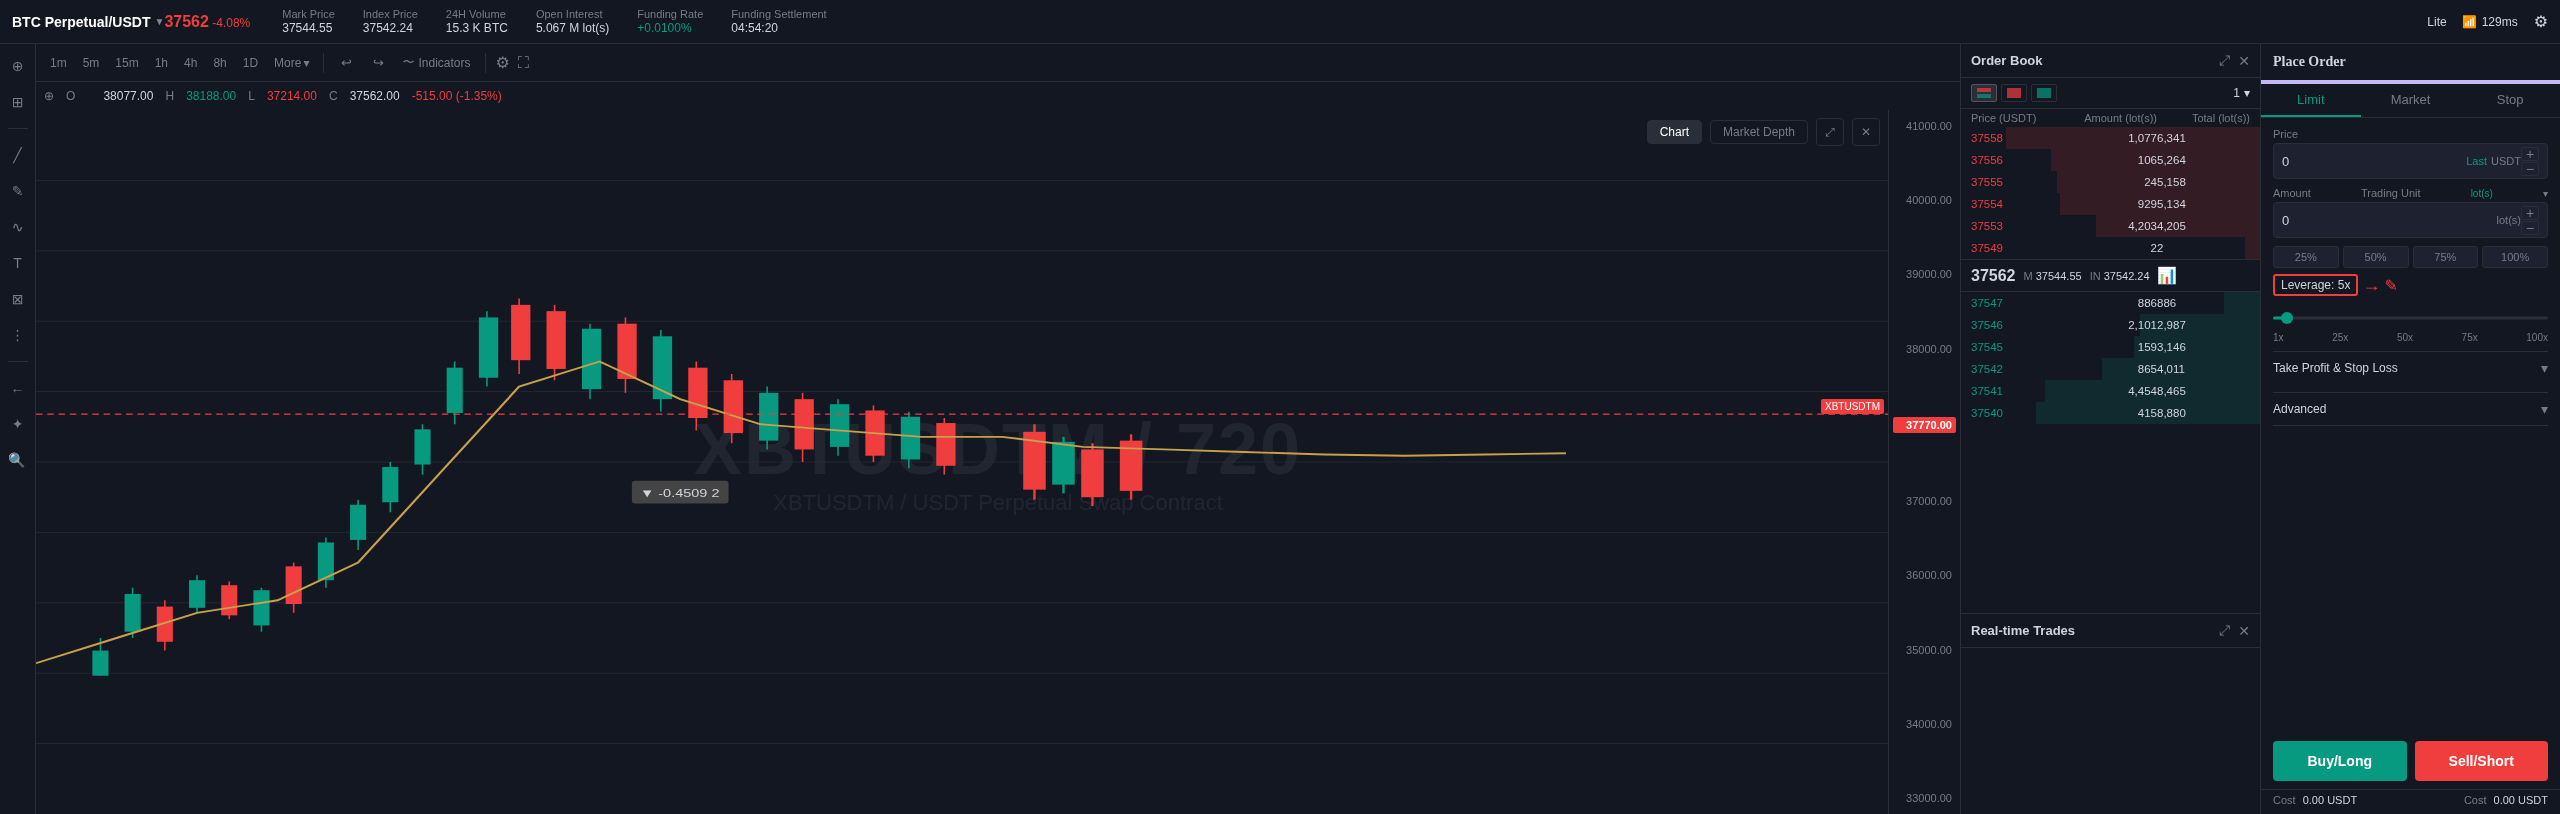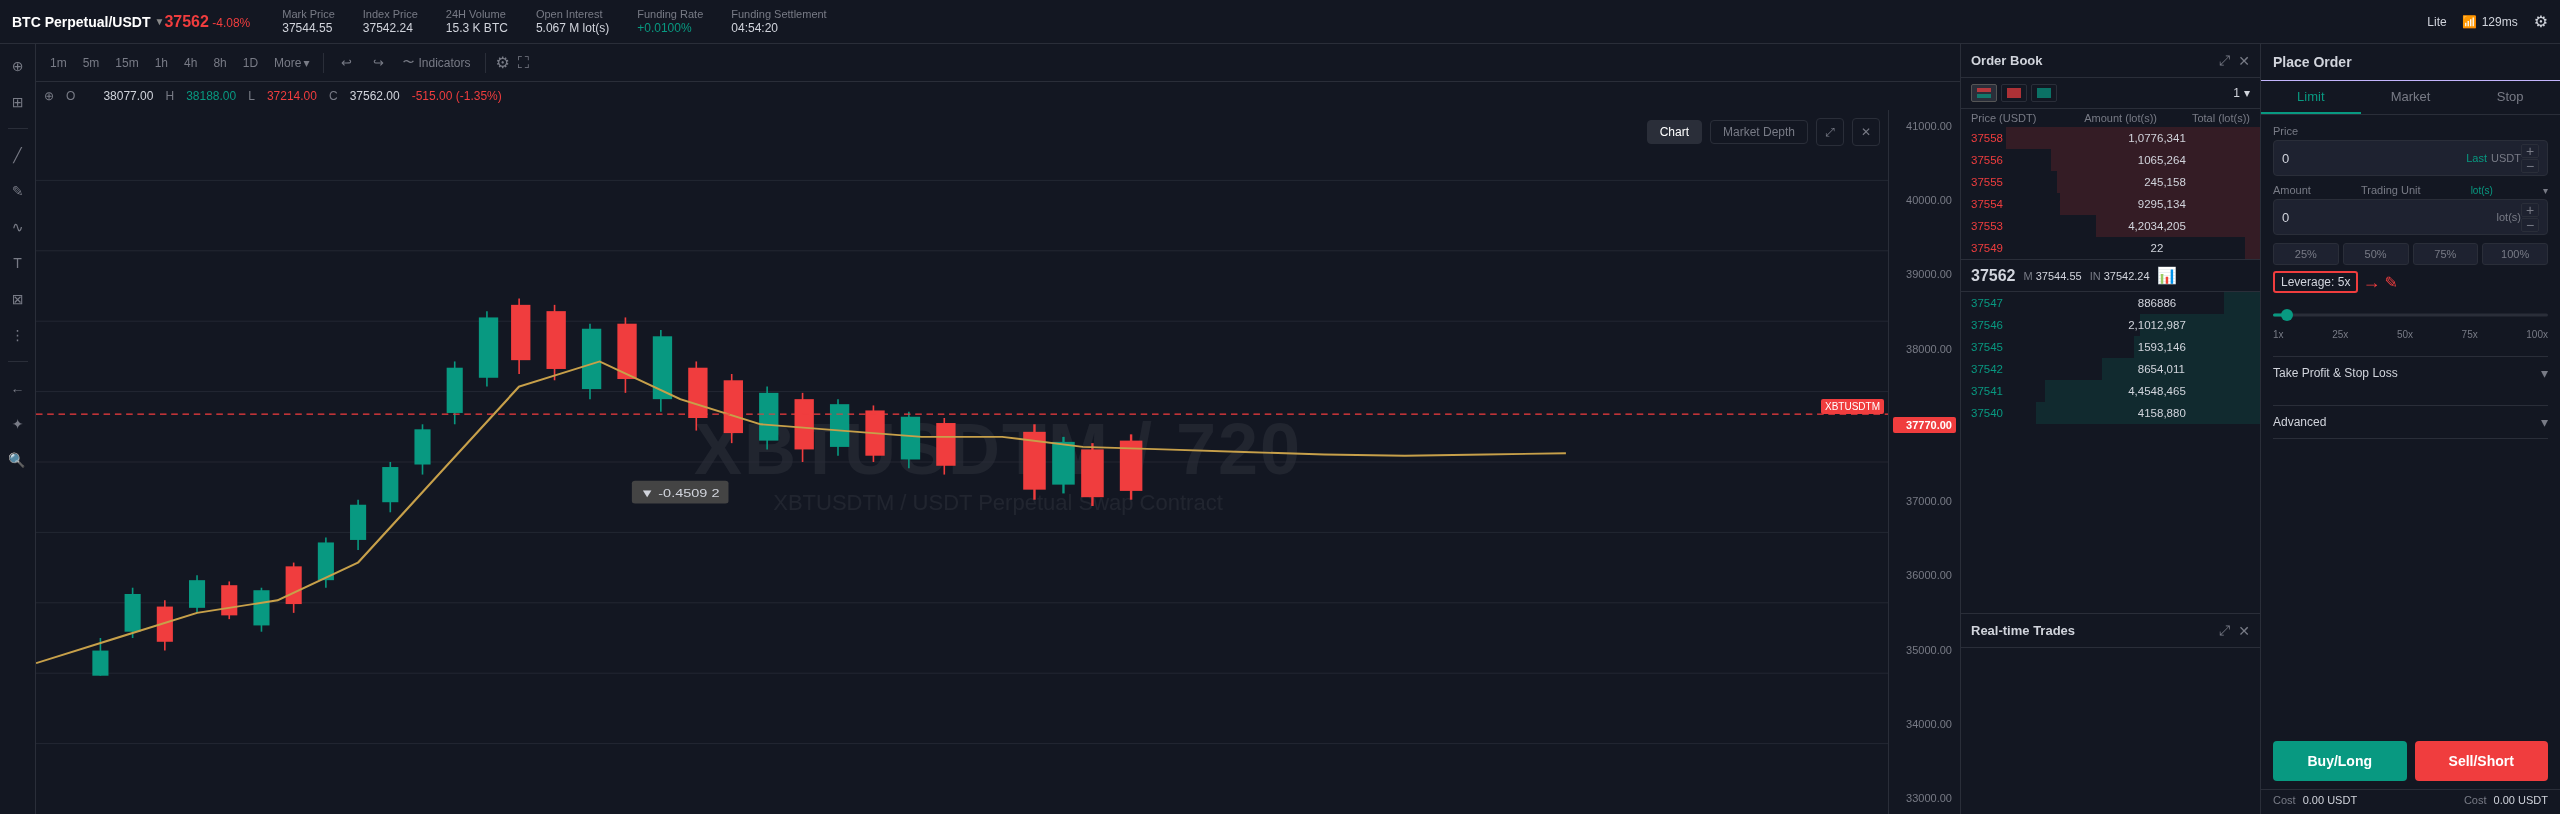--- a/index.html
+++ b/index.html
@@ -460,22 +460,23 @@
       border-left: 1px solid #2a2e39;
       display: flex;
       flex-direction: column;
       overflow: hidden;
       flex-shrink: 0;
     }
     .po-header {
       display: flex;
       align-items: center;
       padding: 10px 12px;
-      border-bottom: 1px solid #c4b5fd;
-      flex-shrink: 0;
+      border-bottom: 4px solid #c4b5fd;
+      flex-shrink: 0;
+      font-family: Liberation Serif, serif;
     }
     .po-title {
       font-size: 14px;
       font-weight: 600;
       color: #d1d4dc;
     }
 
     .po-tabs {
       display: flex;
       border-bottom: 1px solid #2a2e39;
@@ -625,21 +626,20 @@
     }
 
     
     .po-section-row {
       display: flex;
       align-items: center;
       justify-content: space-between;
       padding: 8px 0;
       border-top: 1px solid #2a2e39;
       cursor: pointer;
-      margin-top: 8px;
     }
     .po-section-label {
       font-size: 12px;
       color: #d1d4dc;
     }
     .po-section-arrow {
       color: #787b86;
       font-size: 14px;
     }
 

